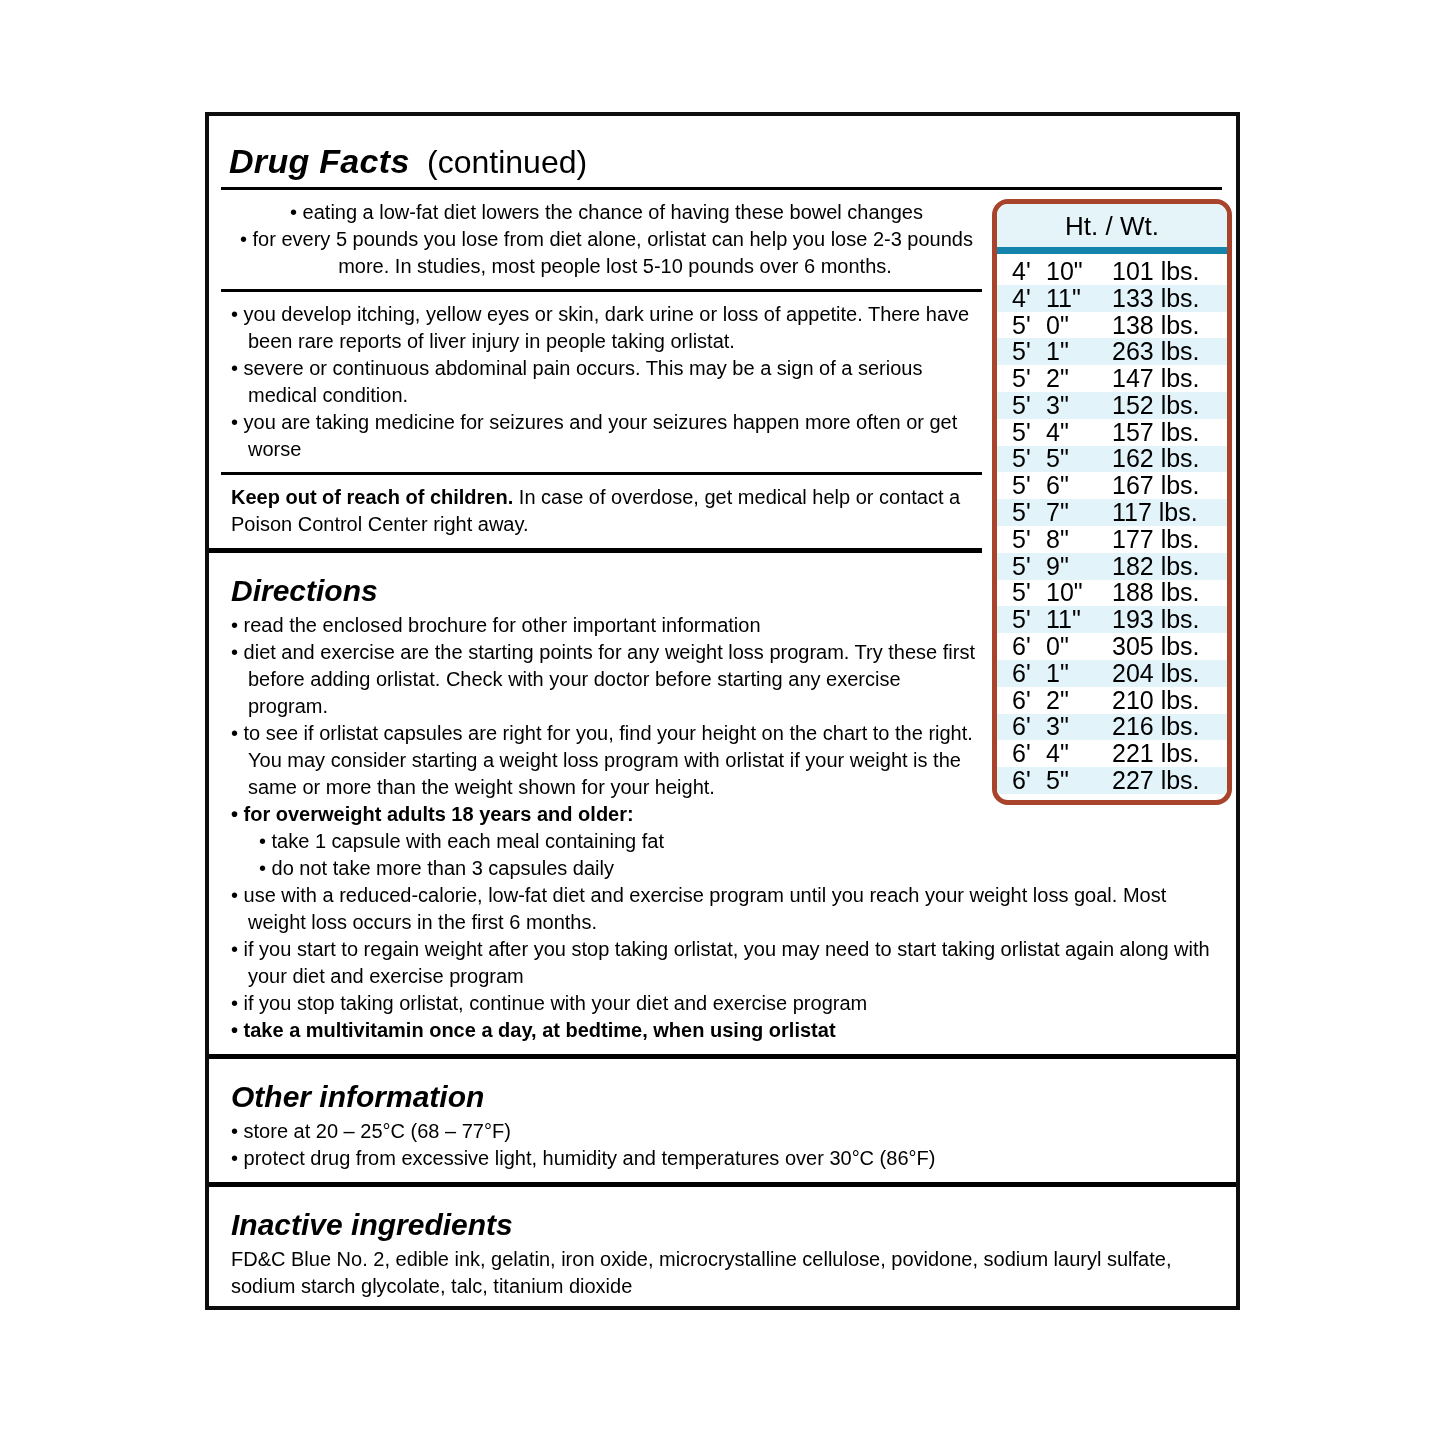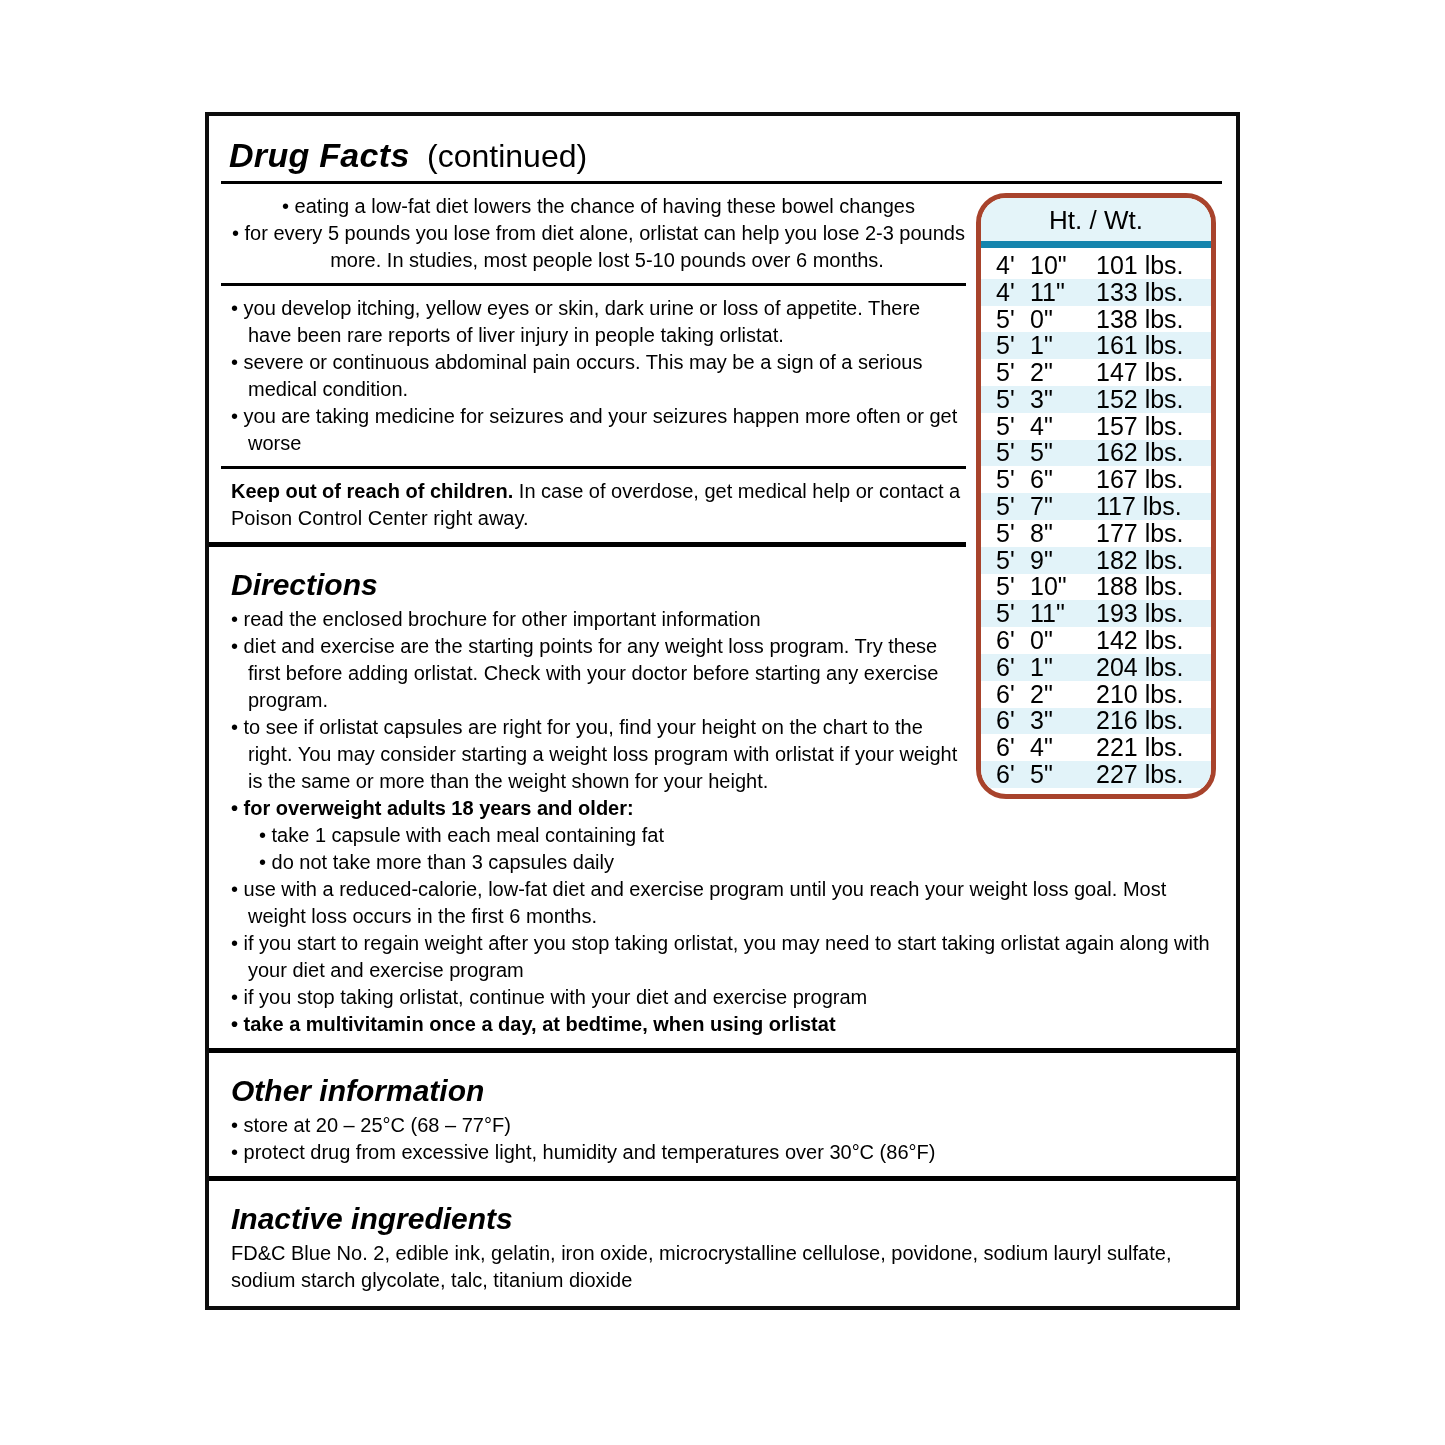--- a/index.html
+++ b/index.html
@@ -14,35 +14,35 @@
   .label-box {
     position: absolute;
     left: 205px; top: 112px;
     width: 1035px; height: 1198px;
     box-sizing: border-box;
     border: 4px solid #0d0d0d;
     background: #fff;
     overflow: hidden;
   }
 
-  .title-row { padding: 18px 14px 0 20px; font-size: 34px; line-height: 42px; }
+  .title-row { padding: 24px 14px 0 20px; font-size: 34px; line-height: 42px; }
   .title-main { font-weight: bold; font-style: italic; letter-spacing: 0.3px; }
   .title-suffix { font-weight: normal; margin-left: 8px; font-size: 32px; }
   hr.title-rule { border: 0; border-top: 3px solid #000; margin: 4px 14px 0 12px; }
 
   .content { font-size: 20px; line-height: 27px; }
 
   
   .htwt-table {
     float: right;
     width: 240px;
     box-sizing: border-box;
-    margin: 9px 20px 12px 10px;
+    margin: 9px 4px 12px 10px;
     border: 5px solid var(--table-border, #a8432c);
-    border-radius: 30px;
+    border-radius: 16px;
     overflow: hidden;
     background: #fff;
   }
   .htwt-header {
     background: var(--table-header-bg, #e4f4f9);
     text-align: center;
     font-size: 26px;
     padding: 9px 0 7px;
   }
   .htwt-bar { height: 7px; background: var(--teal-bar, #1484ad); }
@@ -114,21 +114,21 @@
               <span class="wt">133 lbs.</span>
             </div>
             <div class="htwt-row">
               <span class="ft">5'</span>
               <span class="in">0"</span>
               <span class="wt">138 lbs.</span>
             </div>
             <div class="htwt-row stripe">
               <span class="ft">5'</span>
               <span class="in">1"</span>
-              <span class="wt">161 lbs.</span>
+              <span class="wt">263 lbs.</span>
             </div>
             <div class="htwt-row">
               <span class="ft">5'</span>
               <span class="in">2"</span>
               <span class="wt">147 lbs.</span>
             </div>
             <div class="htwt-row stripe">
               <span class="ft">5'</span>
               <span class="in">3"</span>
               <span class="wt">152 lbs.</span>
@@ -169,21 +169,21 @@
               <span class="wt">188 lbs.</span>
             </div>
             <div class="htwt-row stripe">
               <span class="ft">5'</span>
               <span class="in">11"</span>
               <span class="wt">193 lbs.</span>
             </div>
             <div class="htwt-row">
               <span class="ft">6'</span>
               <span class="in">0"</span>
-              <span class="wt">142 lbs.</span>
+              <span class="wt">305 lbs.</span>
             </div>
             <div class="htwt-row stripe">
               <span class="ft">6'</span>
               <span class="in">1"</span>
               <span class="wt">204 lbs.</span>
             </div>
             <div class="htwt-row">
               <span class="ft">6'</span>
               <span class="in">2"</span>
               <span class="wt">210 lbs.</span>

